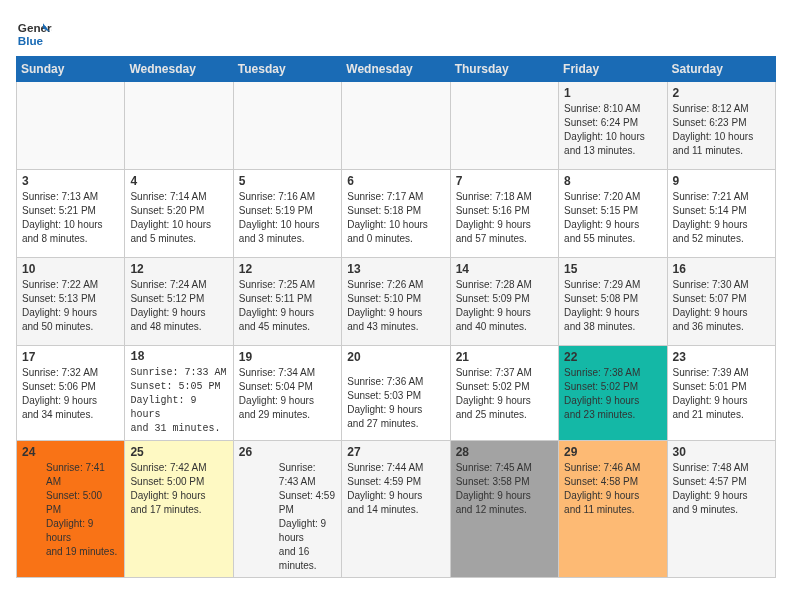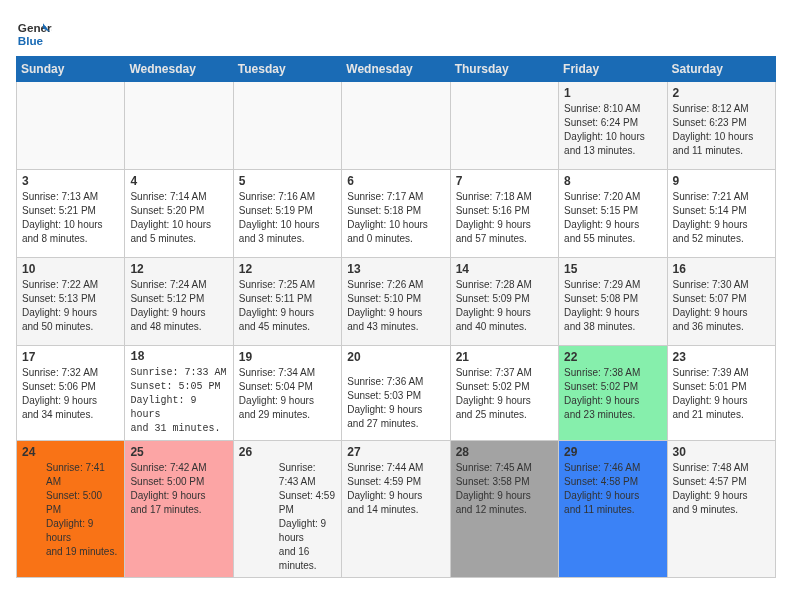--- a/index.html
+++ b/index.html
@@ -267,21 +267,21 @@
 Daylight: 9 hours
 and 27 minutes.</div>
         </td>
         <td style="background: rgb(255, 255, 255);">
           <span class="day-number">21</span>
           <div class="day-info" style="white-space: pre-line;">Sunrise: 7:37 AM
 Sunset: 5:02 PM
 Daylight: 9 hours
 and 25 minutes.</div>
         </td>
-        <td style="background: #86efac;">
+        <td style="background: #14b8a6;">
           <span class="day-number">22</span>
           <div class="day-info" style="white-space: pre-line;">Sunrise: 7:38 AM
 Sunset: 5:02 PM
 Daylight: 9 hours
 and 23 minutes.</div>
         </td>
         <td style="background: rgb(255, 255, 255);">
           <span class="day-number">23</span>
           <div class="day-info" style="white-space: pre-line;">Sunrise: 7:39 AM
 Sunset: 5:01 PM
@@ -290,21 +290,21 @@
         </td>
       </tr>
       <tr>
         <td style="background: #f97316;">
           <span class="day-number">24</span>
           <div class="day-info" style="white-space: pre-line; margin-left: 24px;">Sunrise: 7:41 AM
 Sunset: 5:00 PM
 Daylight: 9 hours
 and 19 minutes.</div>
         </td>
-        <td style="background: #fca5a5;">
+        <td style="background: #fef9c3;">
           <span class="day-number">25</span>
           <div class="day-info" style="white-space: pre-line;">Sunrise: 7:42 AM
 Sunset: 5:00 PM
 Daylight: 9 hours
 and 17 minutes.</div>
         </td>
         <td style="background: rgb(245, 245, 245);">
           <span class="day-number">26</span>
           <div class="day-info" style="white-space: pre-line; margin-left: 40px;">Sunrise: 7:43 AM
 Sunset: 4:59 PM
@@ -318,21 +318,21 @@
 Daylight: 9 hours
 and 14 minutes.</div>
         </td>
         <td style="background: #a3a3a3;">
           <span class="day-number">28</span>
           <div class="day-info" style="white-space: pre-line;">Sunrise: 7:45 AM
 Sunset: 3:58 PM
 Daylight: 9 hours
 and 12 minutes.</div>
         </td>
-        <td style="background: #3b82f6;">
+        <td style="background: #fdba74;">
           <span class="day-number">29</span>
           <div class="day-info" style="white-space: pre-line;">Sunrise: 7:46 AM
 Sunset: 4:58 PM
 Daylight: 9 hours
 and 11 minutes.</div>
         </td>
         <td style="background: rgb(245, 245, 245);">
           <span class="day-number">30</span>
           <div class="day-info" style="white-space: pre-line;">Sunrise: 7:48 AM
 Sunset: 4:57 PM

